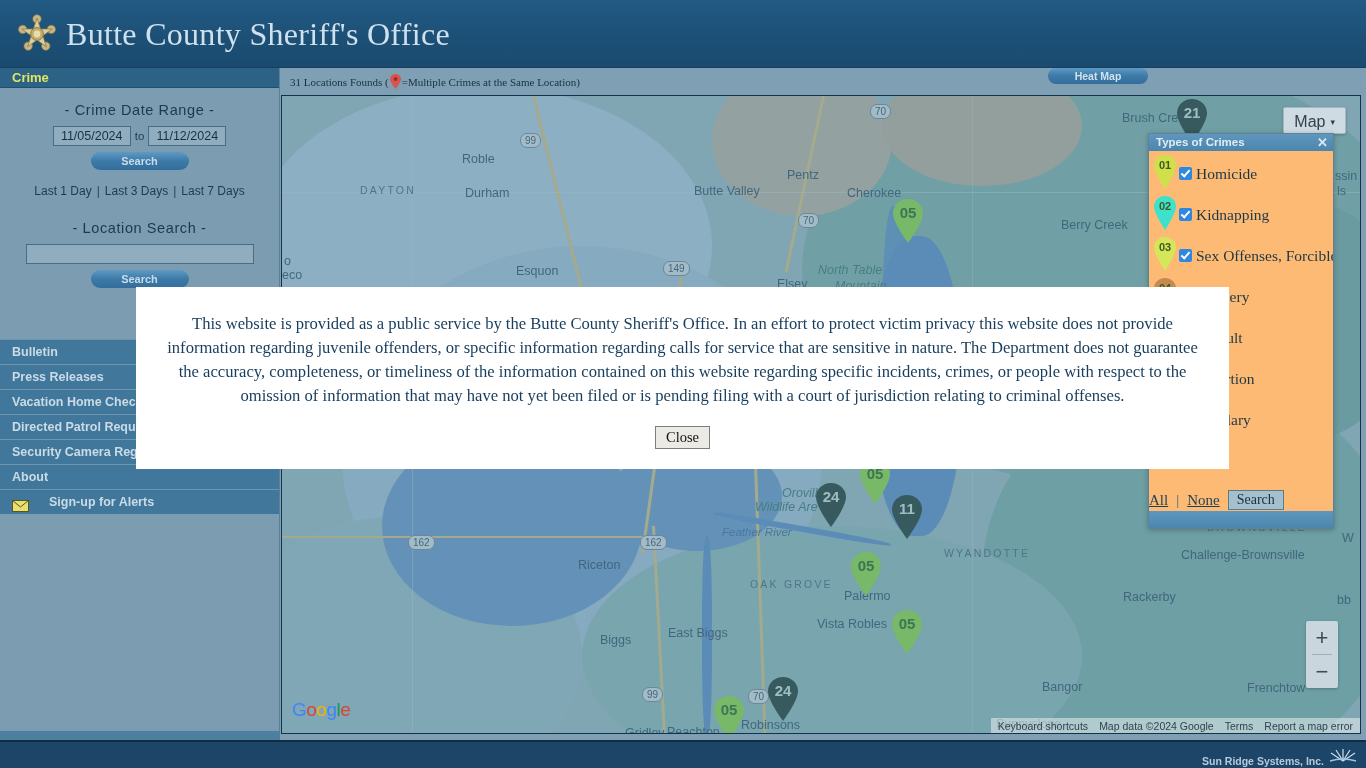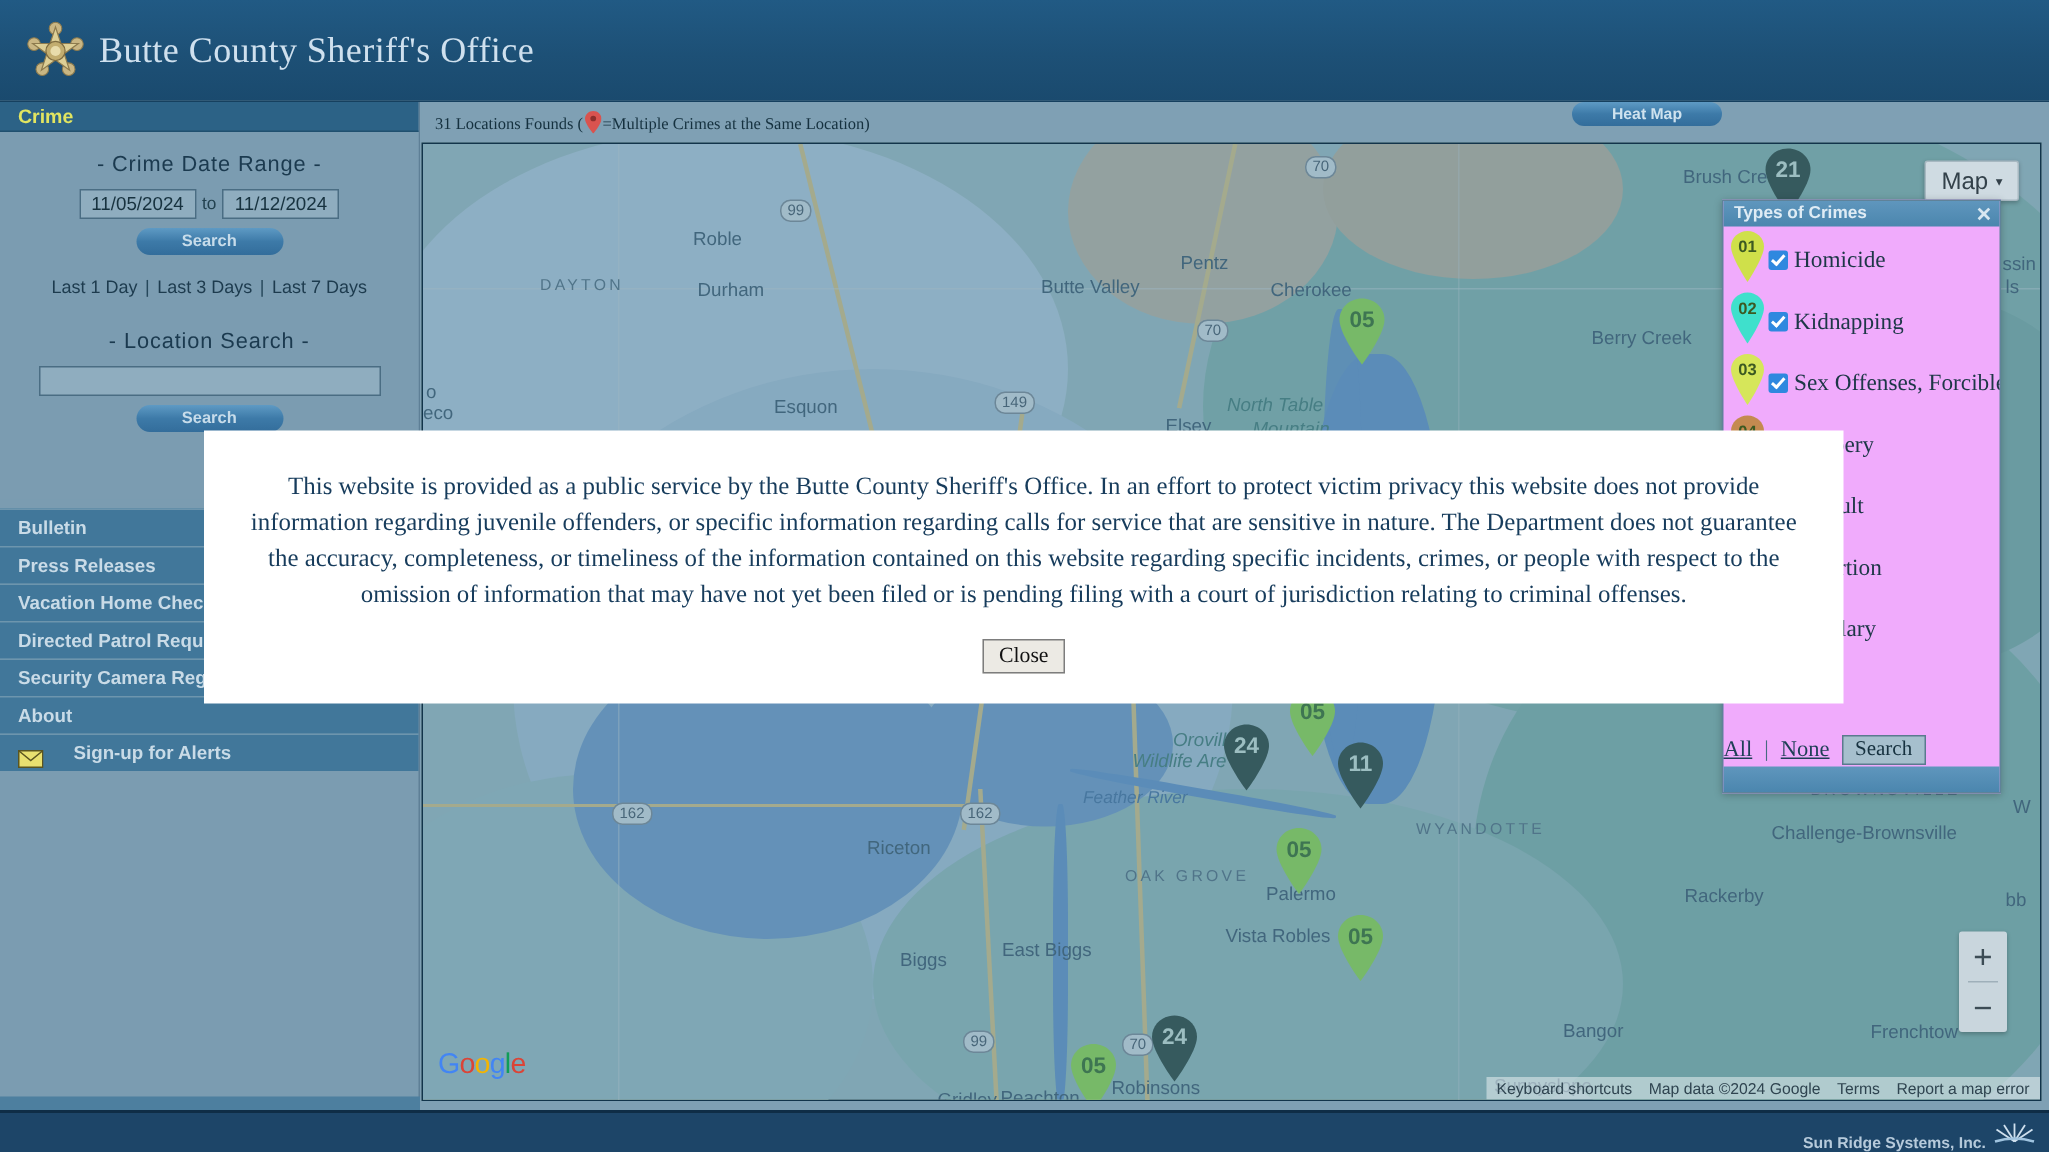--- a/index.html
+++ b/index.html
@@ -22,21 +22,21 @@
     width: 1366px; height: 68px;
     background: linear-gradient(180deg,#215a84 0%, #1d5076 55%, #1a4a6e 100%);
     border-bottom: 1px solid #16405f;
   }
   .header-inner { display: flex; align-items: center; height: 68px; padding-left: 16px; }
   .badge-icon { width: 42px; height: 42px; position: relative; margin-right: 8px; flex: 0 0 auto; }
   .badge-icon svg { display:block; }
   .site-title {
     color: #cfe0ee;
     font-family: "Liberation Serif", serif;
-    font-size: 24px;
+    font-size: 32px;
     letter-spacing: .3px;
     white-space: nowrap;
   }
 
   
   .sidebar {
     position: absolute; left: 0; top: 68px;
     width: 280px; height: 672px;
     background: #7b9cb1;
     border-right: 1px solid #5e7f96;
@@ -258,21 +258,21 @@
     padding: 0 7px;
     font-size: 10.5px;
     color: #2f4450;
   }
   .attribution span { white-space: nowrap; }
 
   
   .crimes-panel {
     position: absolute; left: 1148px; top: 133px;
     width: 186px; height: 396px;
-    background: #f0abfc;
+    background: #fdba74;
     border: 1px solid #5f8299;
     z-index: 70;
     box-shadow: 0 1px 5px rgba(0,0,0,.25);
   }
   .crimes-title {
     height: 17px;
     background: linear-gradient(180deg,#5f96bd 0%, #4b86ae 100%);
     color: #dfecf5;
     font-size: 11.5px;
     font-weight: bold;

